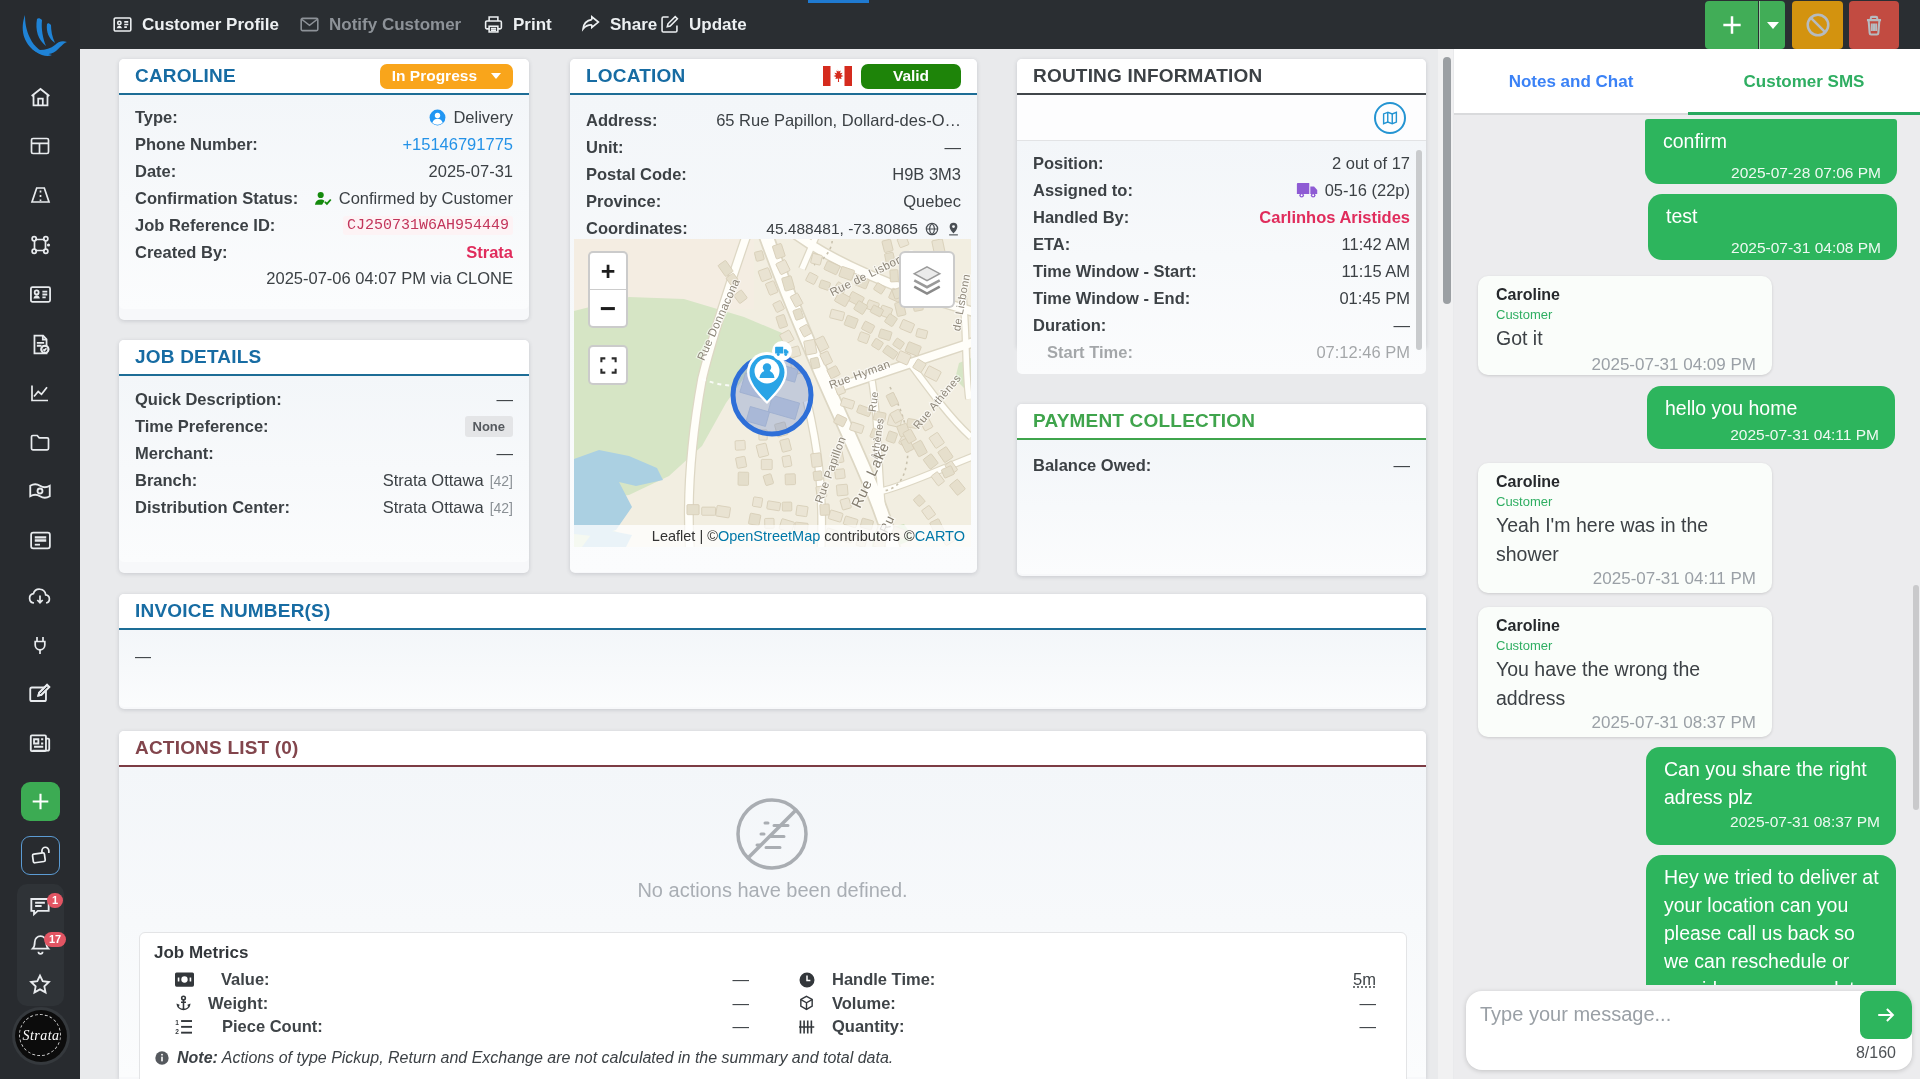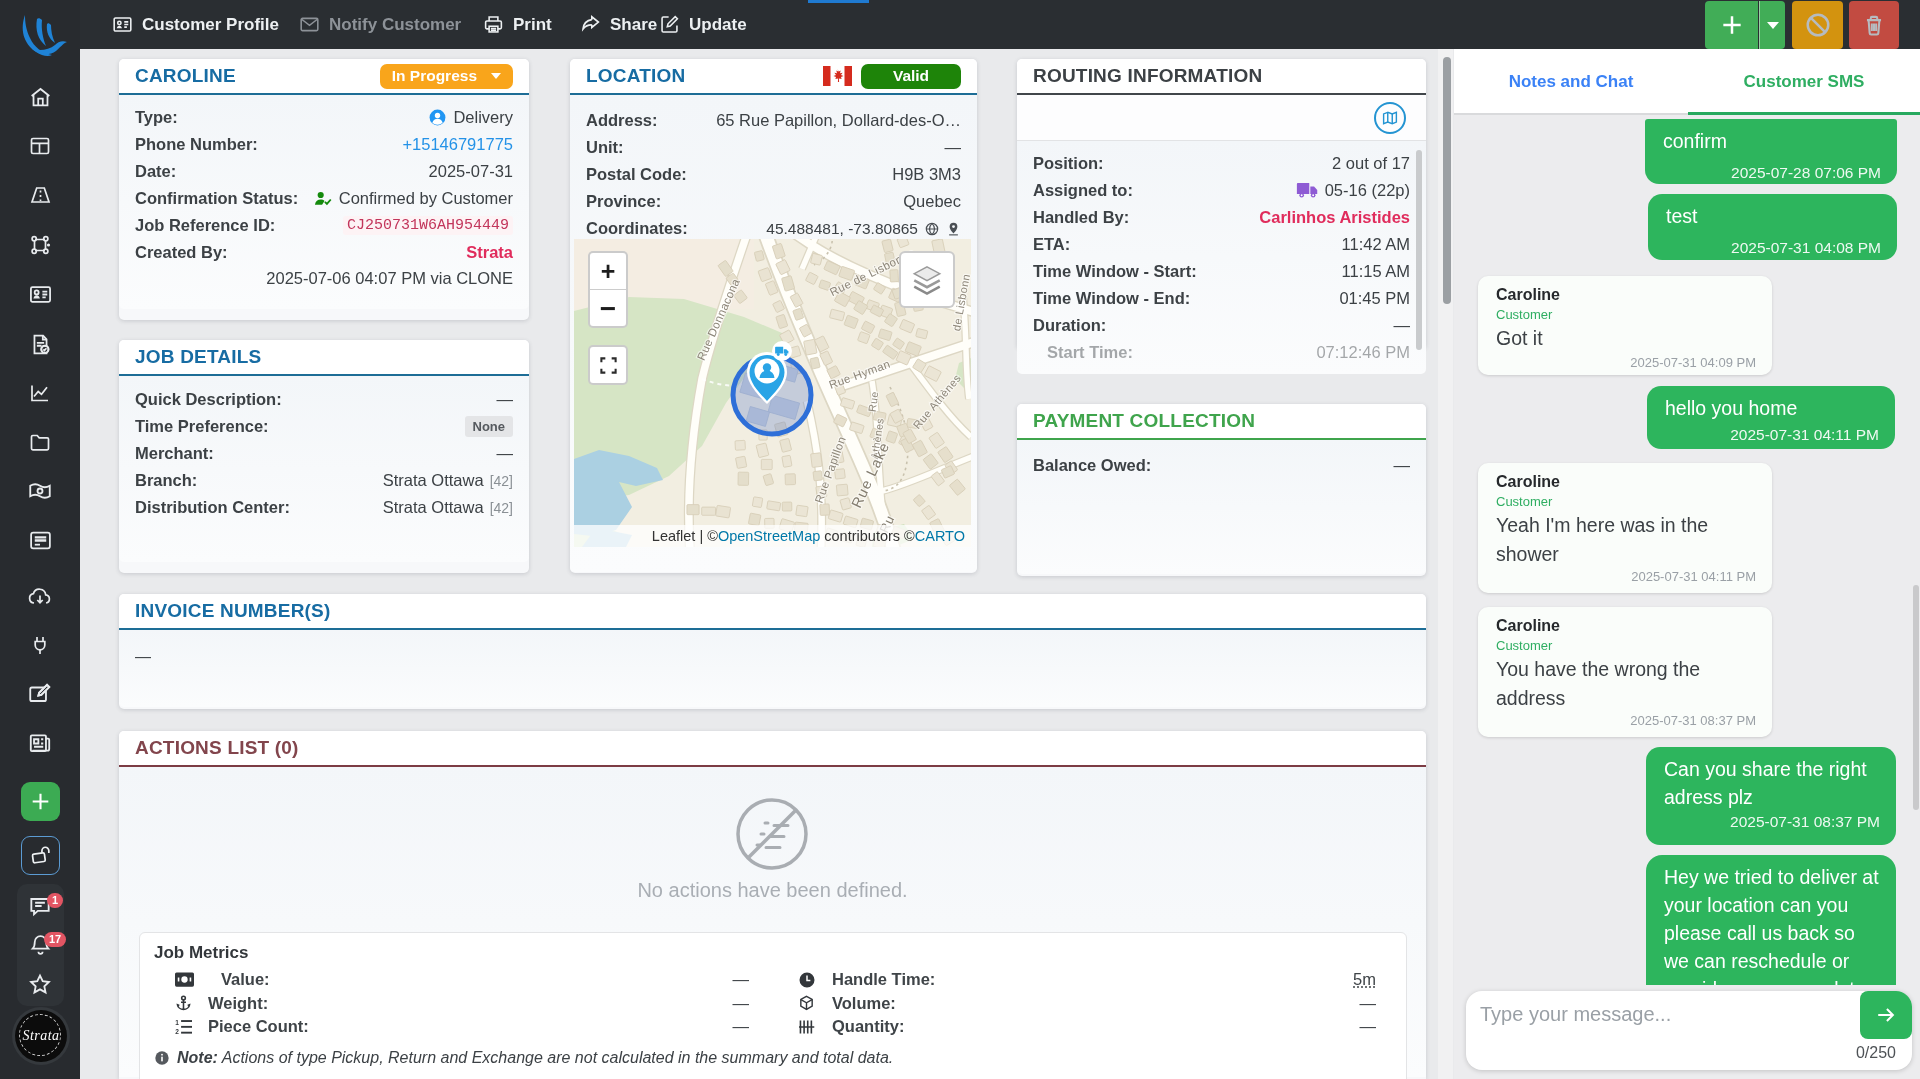--- a/index.html
+++ b/index.html
@@ -36,21 +36,21 @@
 #panel{position:absolute;left:1454px;top:49px;width:466px;height:1030px;background:#ececee}
 #tabs{position:absolute;left:1454px;top:49px;width:466px;height:66px;background:#fff}
 #tabs .tab{position:absolute;top:0;height:66px;display:flex;align-items:center;justify-content:center;font-size:17px;font-weight:bold}
 .gbub{position:absolute;background:#2db55d;border-radius:14px;color:#fff;padding:8px 16px 8px 18px}
 .gbub .tx{font-size:19.5px;line-height:28px}
 .gbub .ts{font-size:15.5px;color:rgba(255,255,255,.92);text-align:right;margin-top:9px}
 .wbub{position:absolute;background:#fafdfa;border-radius:10px;box-shadow:0 1px 3px rgba(0,0,0,.14);padding:10px 16px 8px 18px}
 .wbub .nm{font-size:16px;font-weight:bold;color:#26292c}
 .wbub .cu{font-size:13px;color:#2fae62;margin-top:3px}
 .wbub .tx{font-size:19.5px;line-height:29px;color:#3c4145;margin-top:5px}
-.wbub .ts{font-size:13px;color:#9aa0a6;text-align:right;margin-top:5px}
+.wbub .ts{font-size:17px;color:#9aa0a6;text-align:right;margin-top:5px}
 #sendbox{position:absolute;left:1466px;top:991px;width:446px;height:79px;background:#fff;border-radius:16px;box-shadow:0 1px 5px rgba(0,0,0,.18)}
 .mthumb{position:absolute;left:1443px;top:57px;width:8px;height:247px;background:#9b9fa3;border-radius:5px}
 .mtrack{position:absolute;left:1438px;top:49px;width:15px;height:1030px;background:#f1f1f2}
 </style>
 </head>
 <body>
 <div id="topbar"></div>
 <div id="progress"></div>
 
 <div class="mi" style="left:112px">
@@ -354,21 +354,21 @@
             <span style="margin-left:auto">—</span>
           </div>
        <div style="display:flex;align-items:center;height:23.5px;font-size:16.5px">
          <svg width="18" height="16" viewBox="0 0 24 22" fill="#33373b">
               <text x="0" y="8" font-size="9" font-weight="bold" fill="#33373b">1</text>
               <text x="0" y="20" font-size="9" font-weight="bold" fill="#33373b">2</text>
               <rect x="8" y="1.5" width="15" height="2.6"></rect>
               <rect x="8" y="9.5" width="15" height="2.6"></rect>
               <rect x="8" y="17.5" width="15" height="2.6"></rect>
             </svg>
-         <span style="font-weight:bold;margin-left:15px">Piece Count:</span>
+         <span style="font-weight:bold;margin-left:29px">Piece Count:</span>
             <span style="margin-left:auto">—</span>
           </div>
      </div>
      <div style="position:absolute;left:658px;top:35px;width:578px">
        <div style="display:flex;align-items:center;height:23.5px;font-size:16.5px">
          <svg width="18" height="18" viewBox="0 0 24 24" fill="#33373b">
               <path d="M12 2a10 10 0 100 20 10 10 0 000-20zm4.5 11.5H11V6h2v5.5h3.5z"></path>
             </svg>
          <span style="font-weight:bold;margin-left:16px">Handle Time:</span>
             <span style="margin-left:auto;text-decoration:underline dotted">5m</span>
@@ -665,21 +665,21 @@
   <div class="tx">Hey we tried to deliver at your location can you please call us back so we can reschedule or provide you a new date</div>
   </div>
 <div style="position:absolute;left:1913px;top:585px;width:6px;height:225px;background:#c9c9cb;border-radius:3px"></div>
 <div id="sendbox">
   <div style="position:absolute;left:14px;top:12px;font-size:20px;color:#9aa0a6">Type your message...</div>
   <div style="position:absolute;right:0;top:0;width:52px;height:48px;background:#2db55d;border-radius:8px 16px 8px 8px;display:flex;align-items:center;justify-content:center">
     <svg width="22" height="22" viewBox="0 0 24 24" fill="none" stroke="#fff" stroke-width="2.2">
         <path d="M3.5 12h16M13 5.5L19.5 12 13 18.5"></path>
       </svg>
     </div>
-  <div style="position:absolute;right:16px;bottom:8px;font-size:16px;color:#4e5256">0/250</div>
+  <div style="position:absolute;right:16px;bottom:8px;font-size:16px;color:#4e5256">8/160</div>
 </div>
 
 <div id="sidebar"></div>
 
 <svg width="58" height="58" viewBox="0 0 58 58" style="position:absolute;left:12px;top:11px">
   <g fill="#1f83d6">
   <path d="M13 4 C8 18 11 32 24 41 C30 45 36 46 40 44 C30 42 22 36 18 27 C14 19 13 11 13 4z"></path>
   <path d="M25 8 C23 19 26 29 34 35 C31 28 29 18 30 9 C28 7 26 7 25 8z"></path>
   <path d="M35 13 C34 21 37 28 43 32 C40 26 39 19 39 14 C37 12 36 12 35 13z"></path>
   <path d="M20 38 C28 44 37 45 44 40 C48 37 50 33 55 31 C50 29 46 31 43 34 C37 39 28 40 20 38z"></path>

